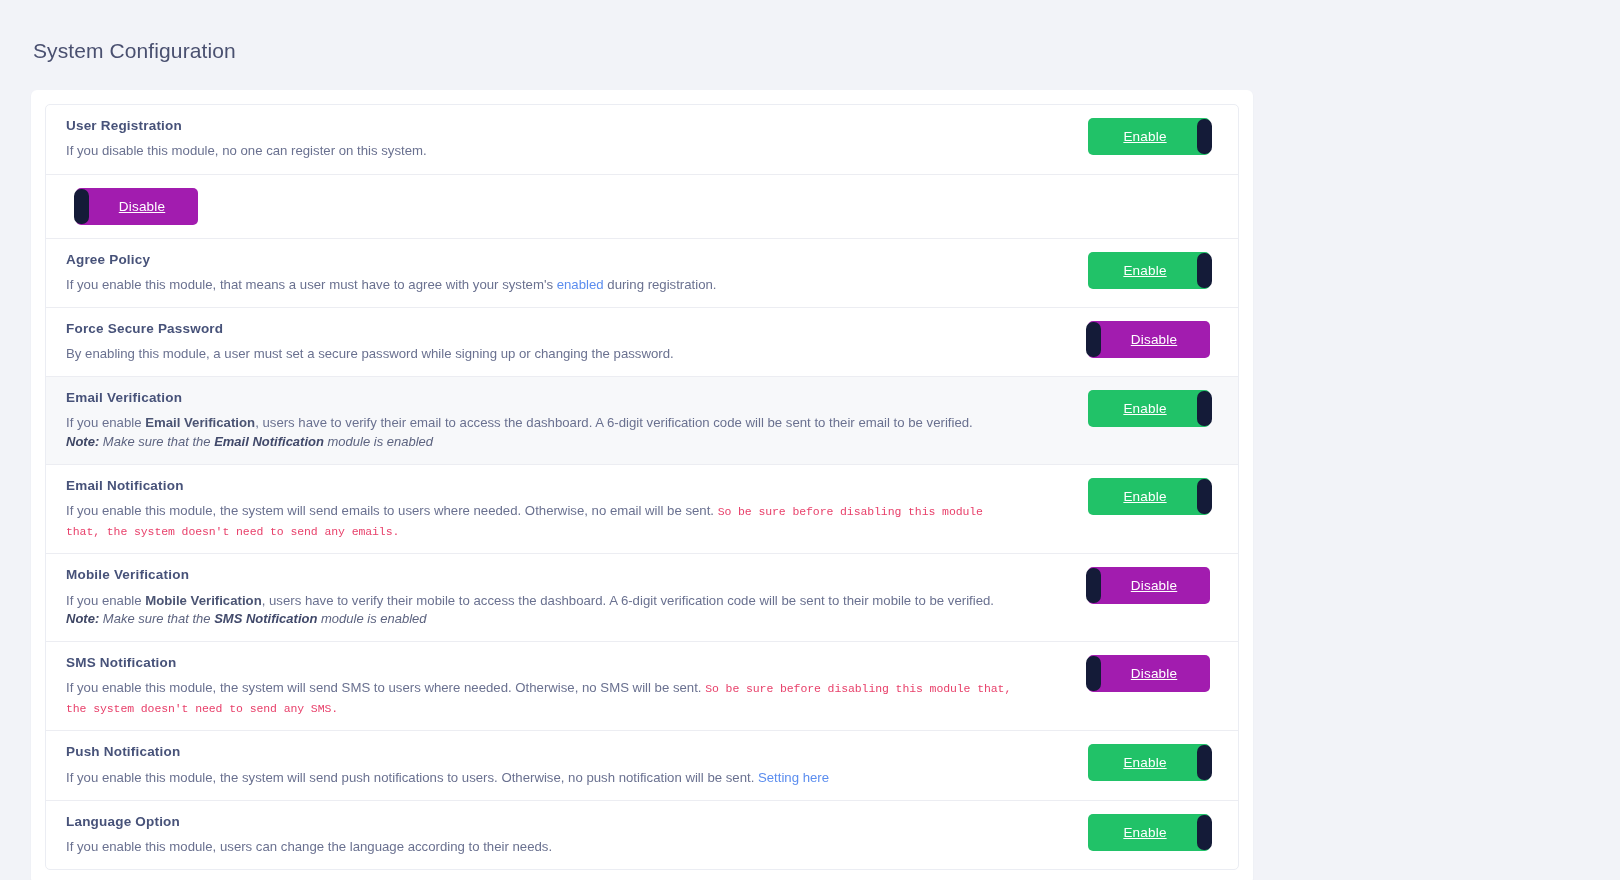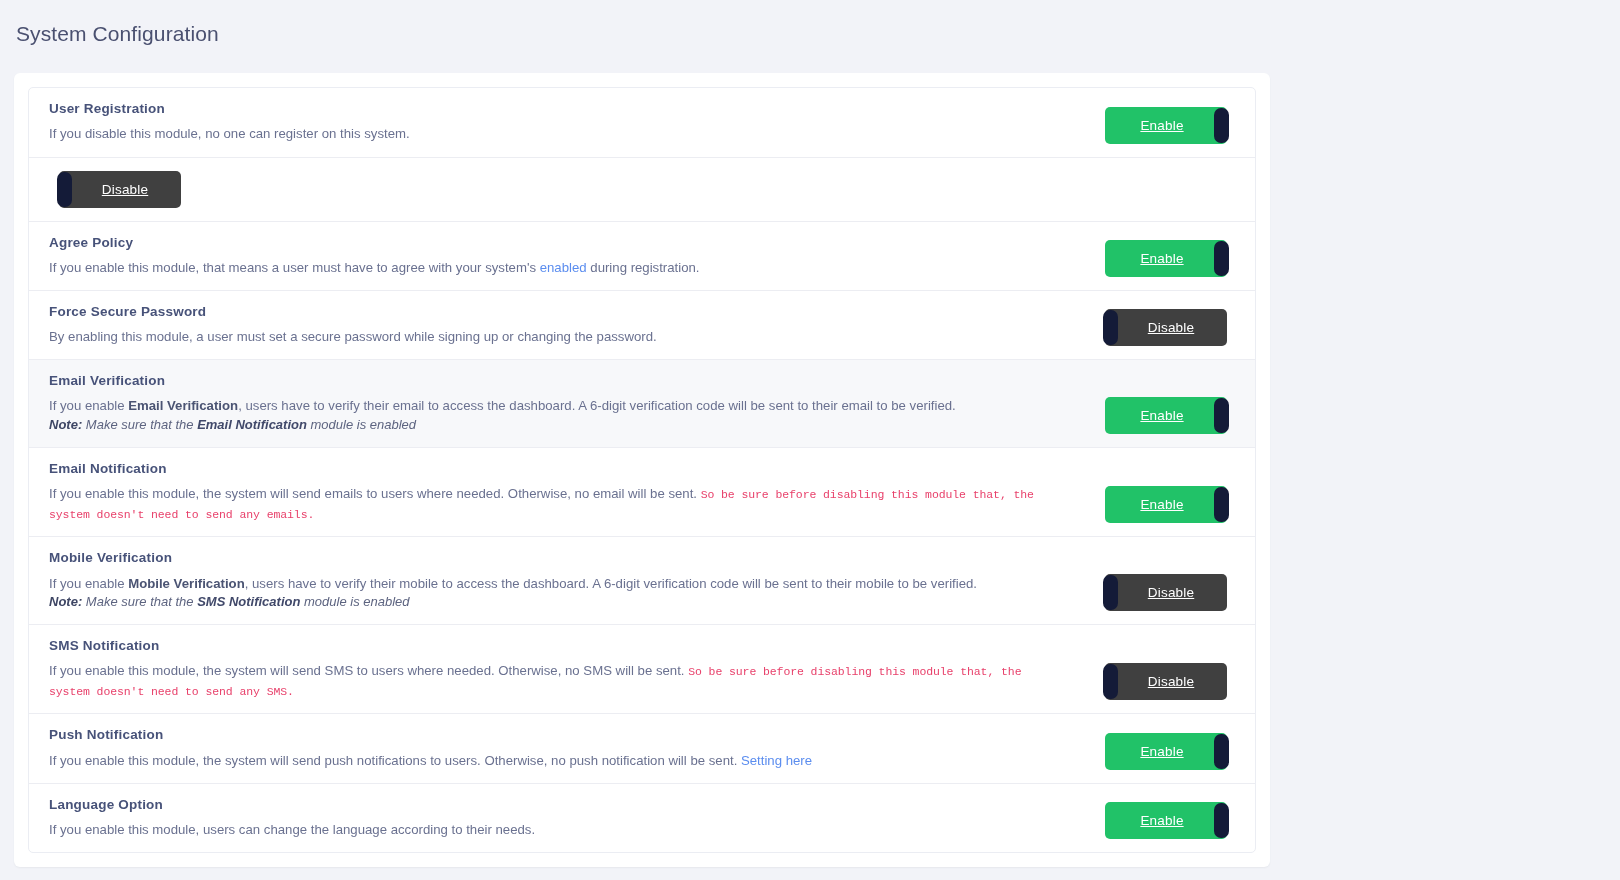--- a/index.html
+++ b/index.html
@@ -9,21 +9,21 @@
     height: 880px;
     background: #f2f3f8;
     font-family: "Liberation Sans", sans-serif;
     -webkit-font-smoothing: antialiased;
   }
 
   .page {
     width: 1284px;
     height: 880px;
     background: #f2f3f8;
-    padding: 0;
+    padding: 17px;
     overflow: hidden;
     position: relative;
   }
 
   .page-title {
     font-size: 21px;
     font-weight: 400;
     color: #4a5070;
     letter-spacing: .1px;
     padding: 20px 0 0 16px;
@@ -39,21 +39,21 @@
   }
 
   .module-table {
     border: 1px solid #ebedf3;
     border-radius: 5px;
     overflow: hidden;
   }
 
   .module-row {
     display: flex;
-    align-items: flex-end;
+    align-items: flex-start;
     border-bottom: 1px solid #ecedf2;
     padding: 13px 0 13px 20px;
     min-height: 64px;
     gap: 37px;
   }
   .module-row:last-child { border-bottom: none; }
   .module-row.alt { background: #f7f8fa; }
 
   .module-info { flex: 1 1 auto; padding-right: 18px; }
 
@@ -121,21 +121,21 @@
   }
   .toggle-btn .knob {
     position: absolute;
     top: 1px;
     width: 15px;
     height: 35px;
     border-radius: 7px;
     background: #141b38;
   }
   .toggle-btn.on  { background: #21c268; }
-  .toggle-btn.off { background: #404040; }
+  .toggle-btn.off { background: #a21caf; }
   .toggle-btn.on  .knob { right: -2px; }
   .toggle-btn.off .knob { left: -2px; }
   .toggle-btn .lbl { position: relative; z-index: 2; }
   .toggle-btn.on  .lbl { transform: translateX(-4px); }
   .toggle-btn.off .lbl { transform: translateX(5px); }
 
   .submit-wrap { margin: 18px 14px 0 14px; }
   .submit-btn {
     display: block;
     width: 100%;

